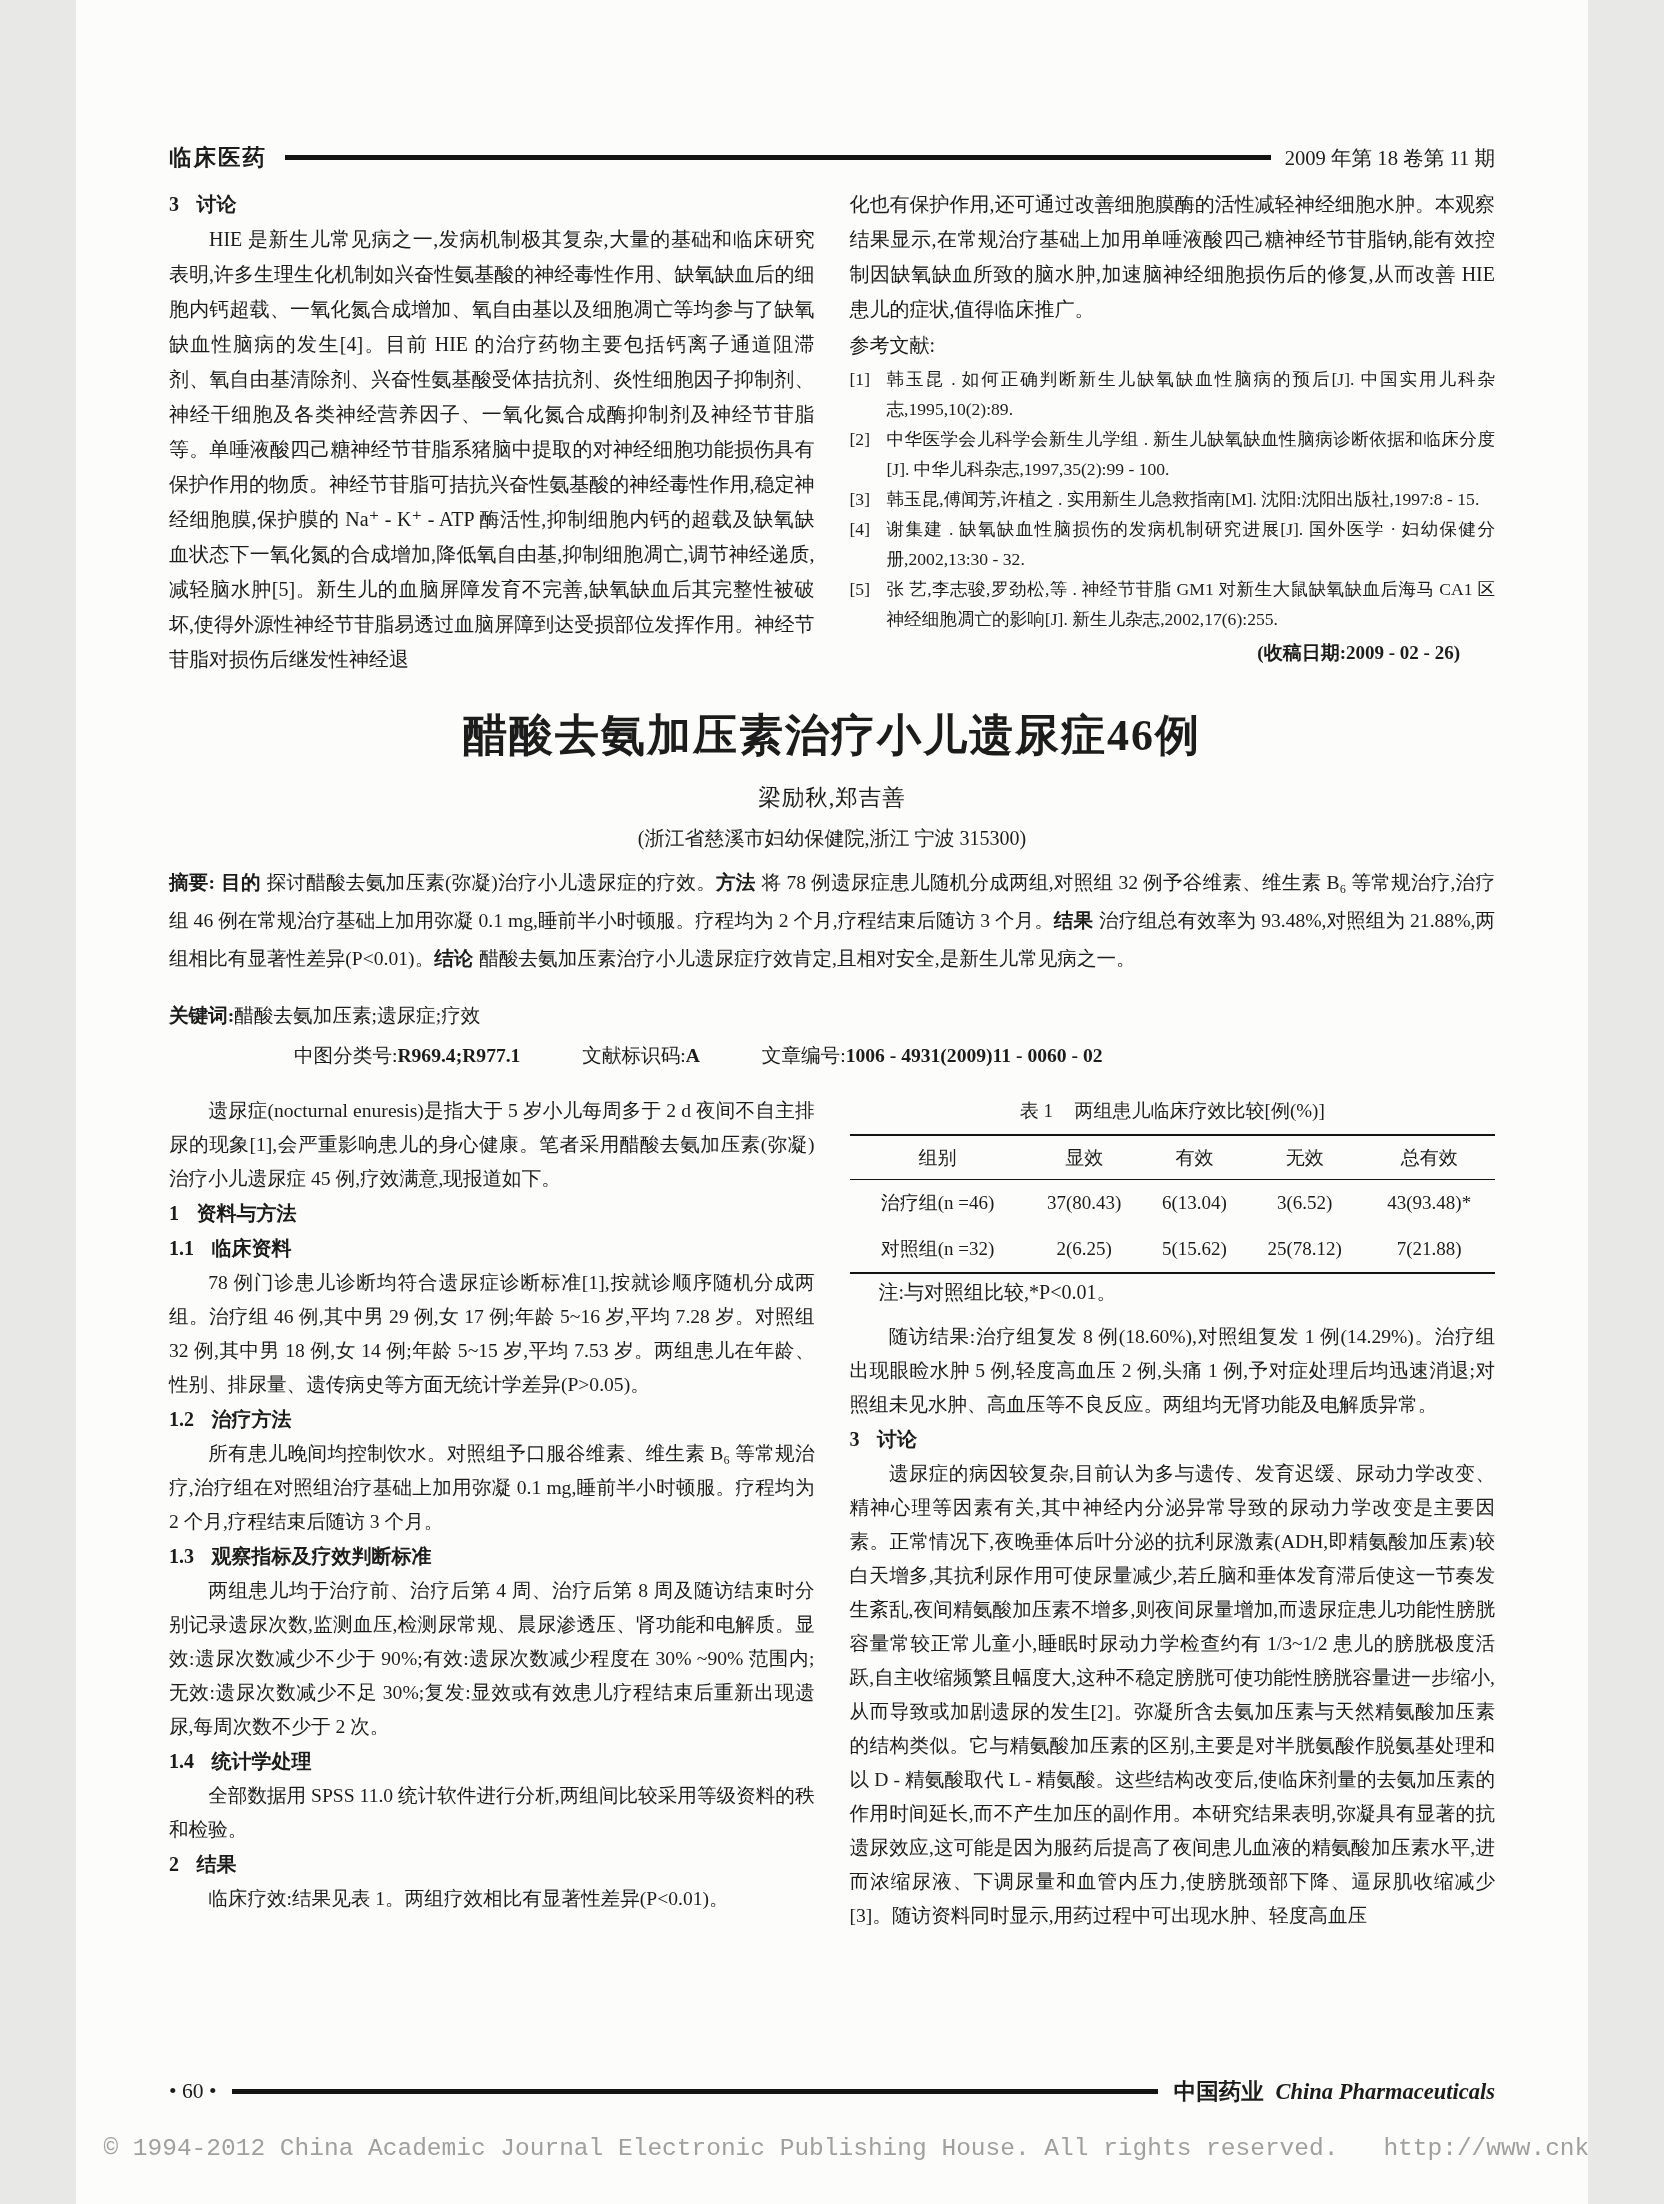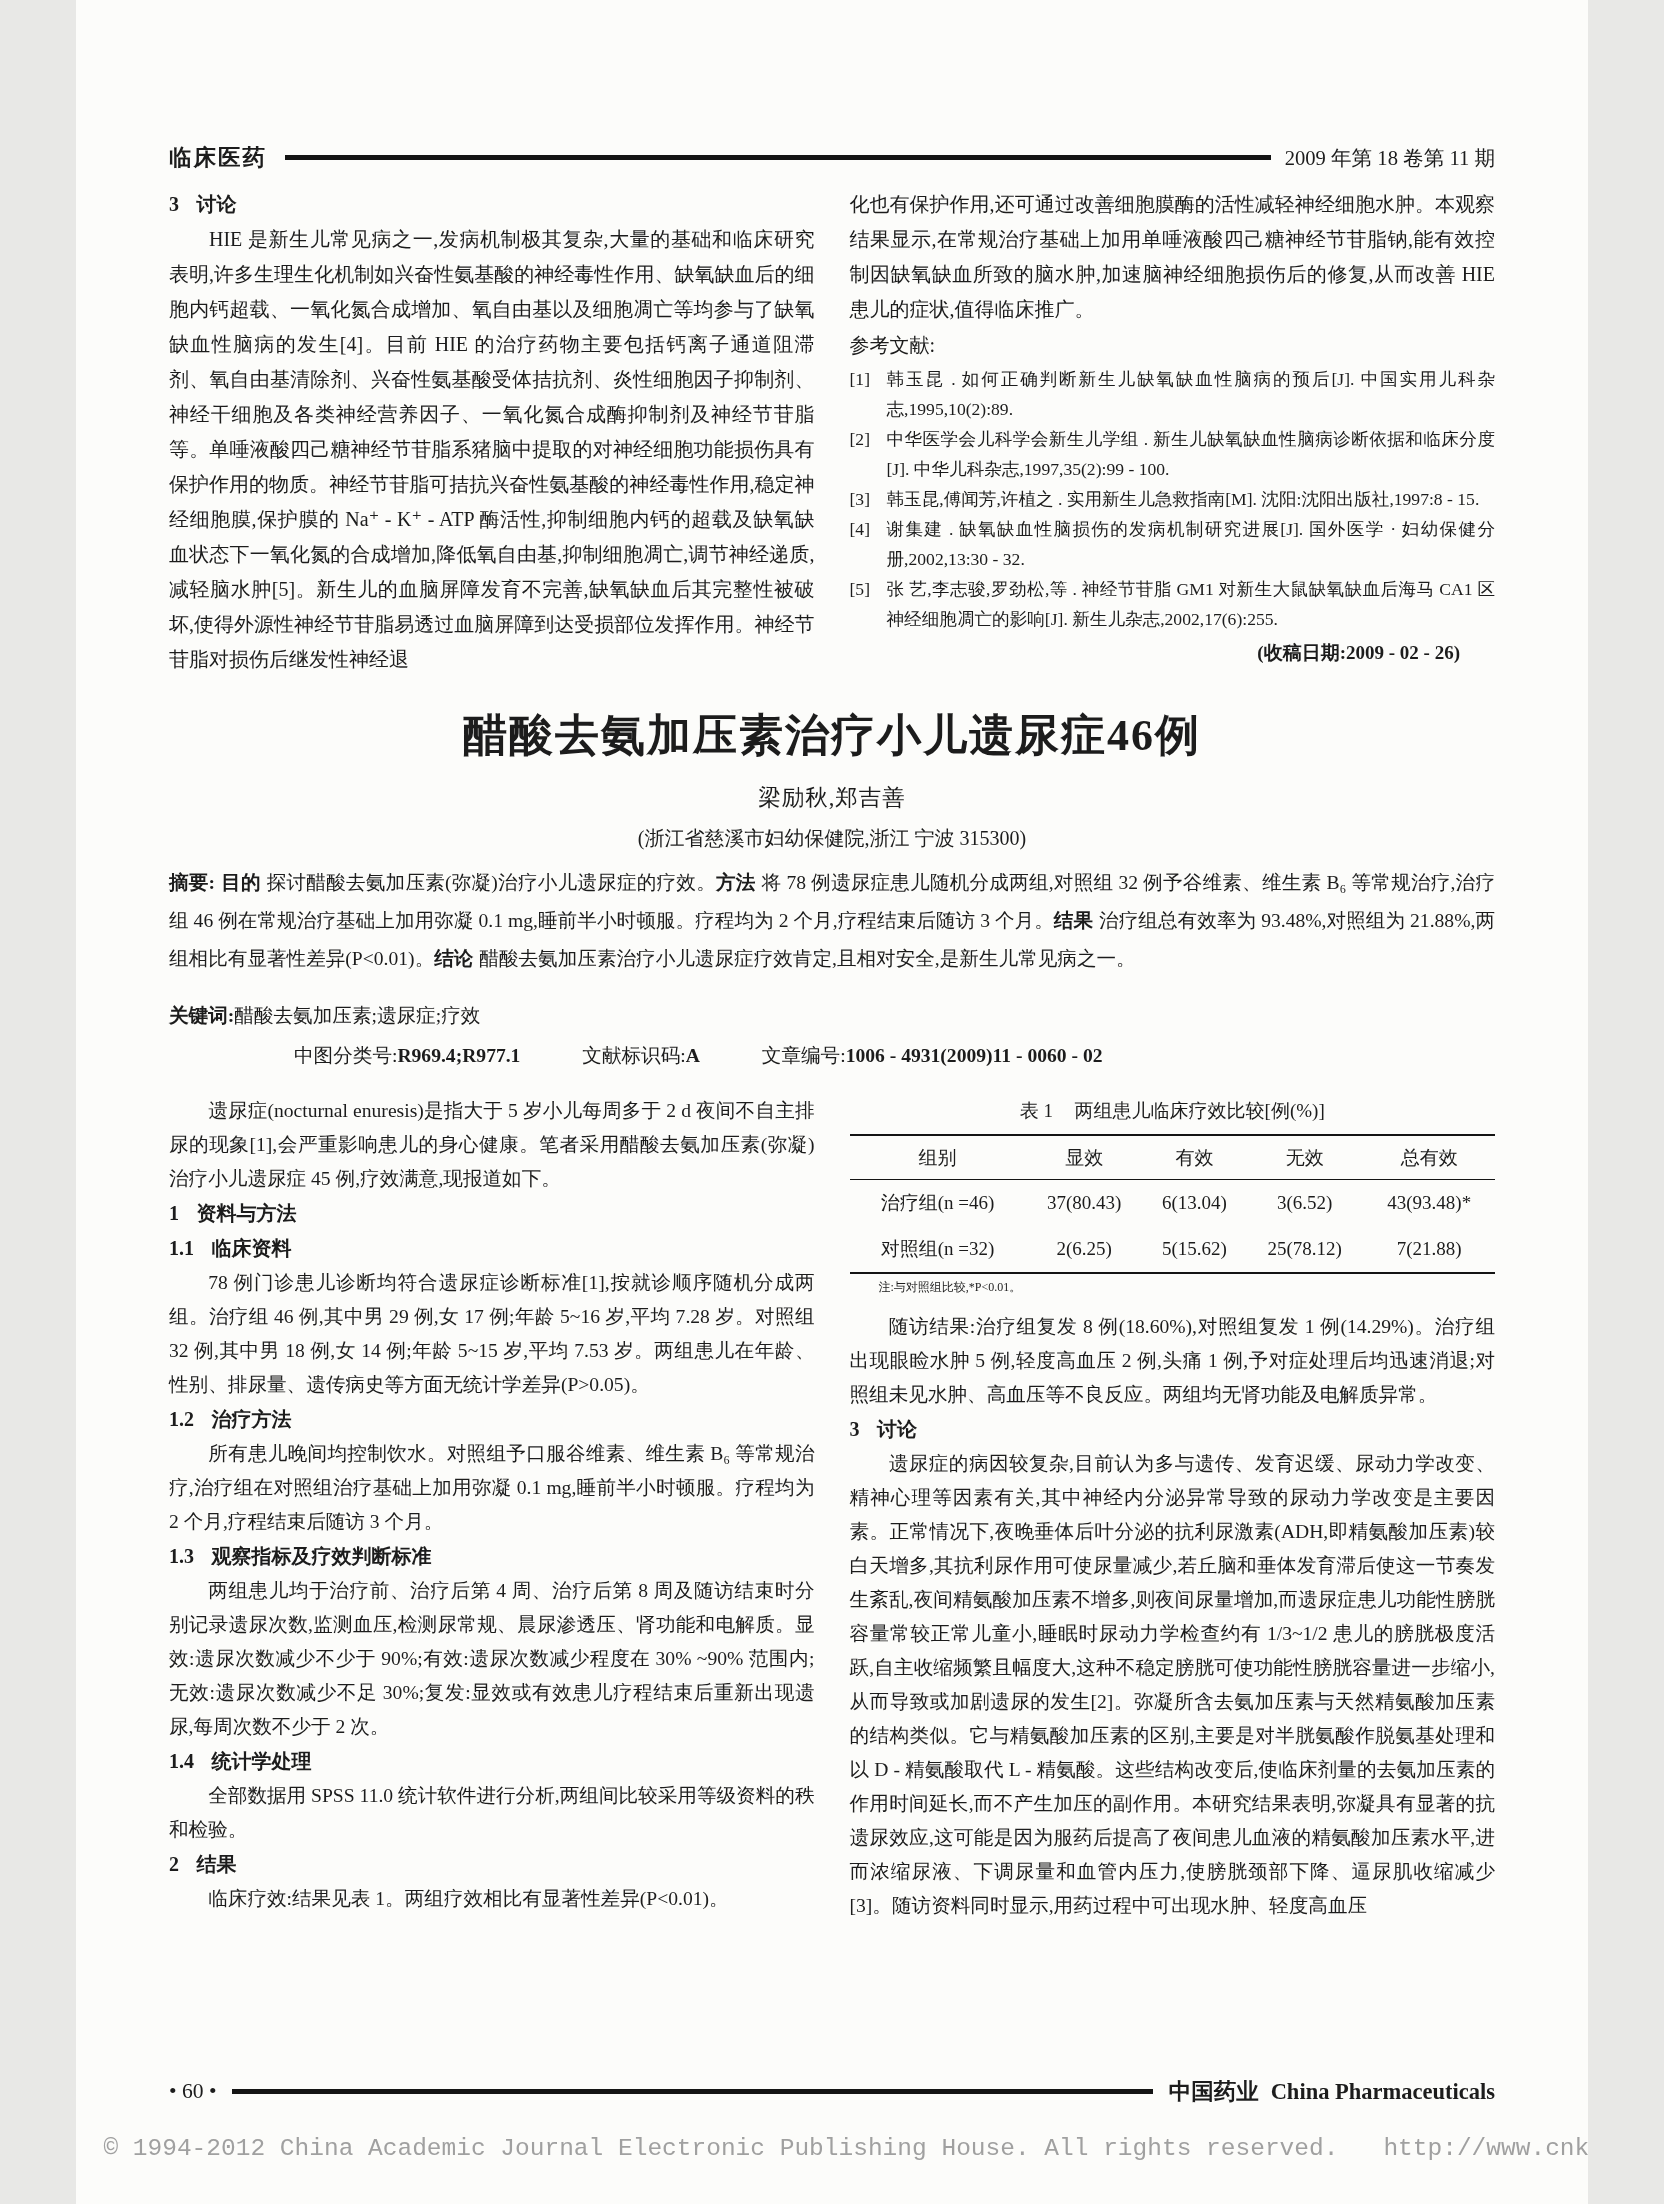--- a/index.html
+++ b/index.html
@@ -43,27 +43,27 @@
   .clc-line{font-size:19.6px;line-height:41px;padding-left:125px;}
   .clc-line .grp{margin-right:57px;white-space:nowrap;}
   .clc-line b{font-weight:bold;margin-top:14px;}
   
   .tbl-caption{text-align:center;font-size:19px;margin:3.9px 0 9.8px;}
   .tbl-caption .cap-no{margin-right:21.6px;}
   table.t1{width:100%;border-collapse:collapse;font-size:19px;
            border-top:2.9px solid #141414;border-bottom:2.9px solid #141414;}
   table.t1 th{font-weight:normal;padding:8.8px 2px;border-bottom:1.5px solid #141414;text-align:center;}
   table.t1 td{padding:9.8px 2px;text-align:center;}
-  .tbl-note{font-size:12px;margin:5.9px 0 13.7px;padding-left:29px;}
+  .tbl-note{font-size:20px;margin:5.9px 0 13.7px;padding-left:29px;}
   
   .pg-footer{position:absolute;left:93px;right:93px;top:2076px;display:flex;align-items:center;}
   .pg-num{font-size:21.6px;white-space:nowrap;}
   .ftr-rule{flex:1;height:4.9px;background:#141414;margin:0 15.7px;}
   .jn-cn{font-size:22.5px;font-weight:bold;white-space:nowrap;margin-right:11.8px;}
-  .jn-en{font-size:22.5px;font-weight:bold;white-space:nowrap;}
+  .jn-en{font-size:22.5px;font-weight:bold;font-style:italic;white-space:nowrap;}
   .copyright{position:absolute;left:27.4px;top:2135px;color:#a0a0a0;font-size:24.5px;white-space:nowrap;font-family:Liberation Mono, monospace;}
   .copyright .url{margin-left:45px;}
 </style>
 </head>
 <body>
 
 <div class="page">
   <div class="inner">
 
     <div class="pg-header">

